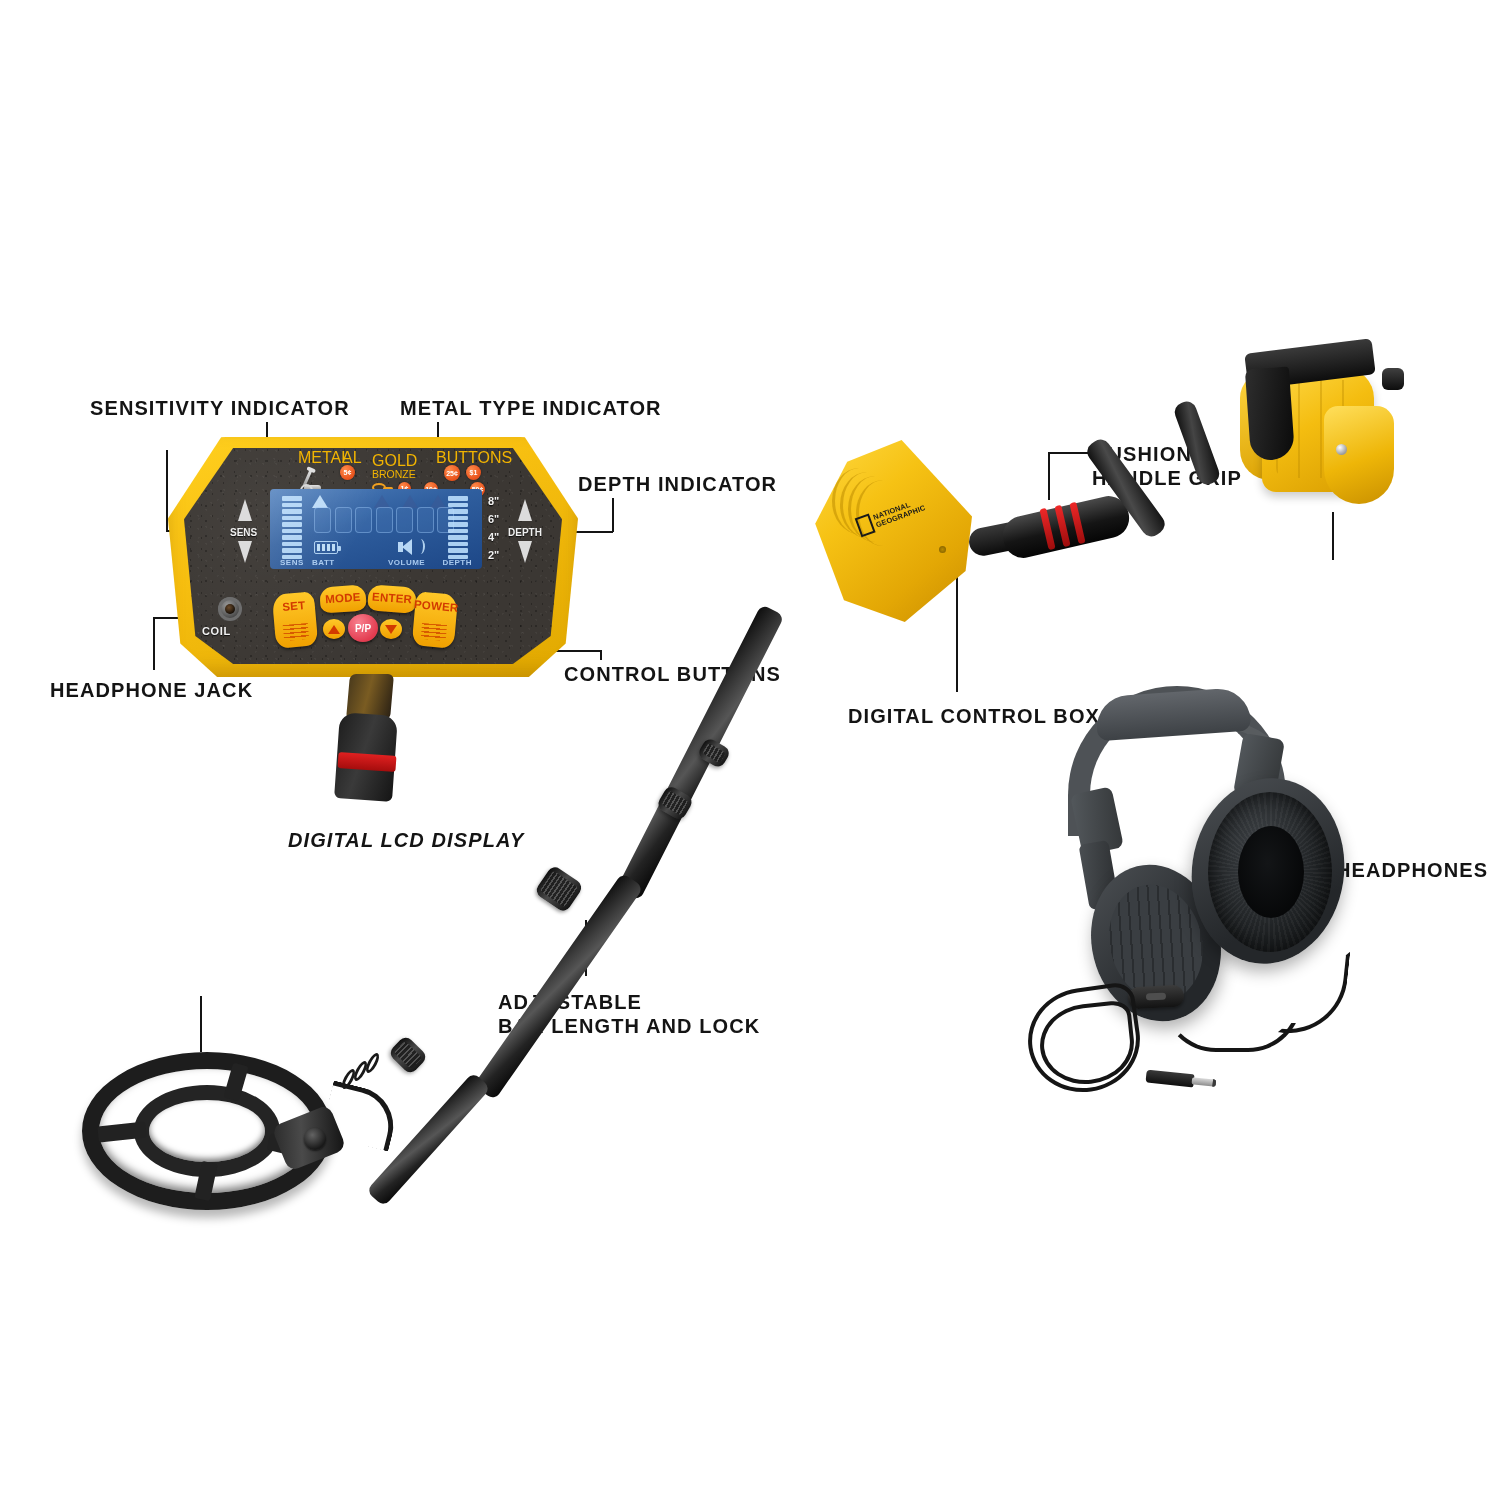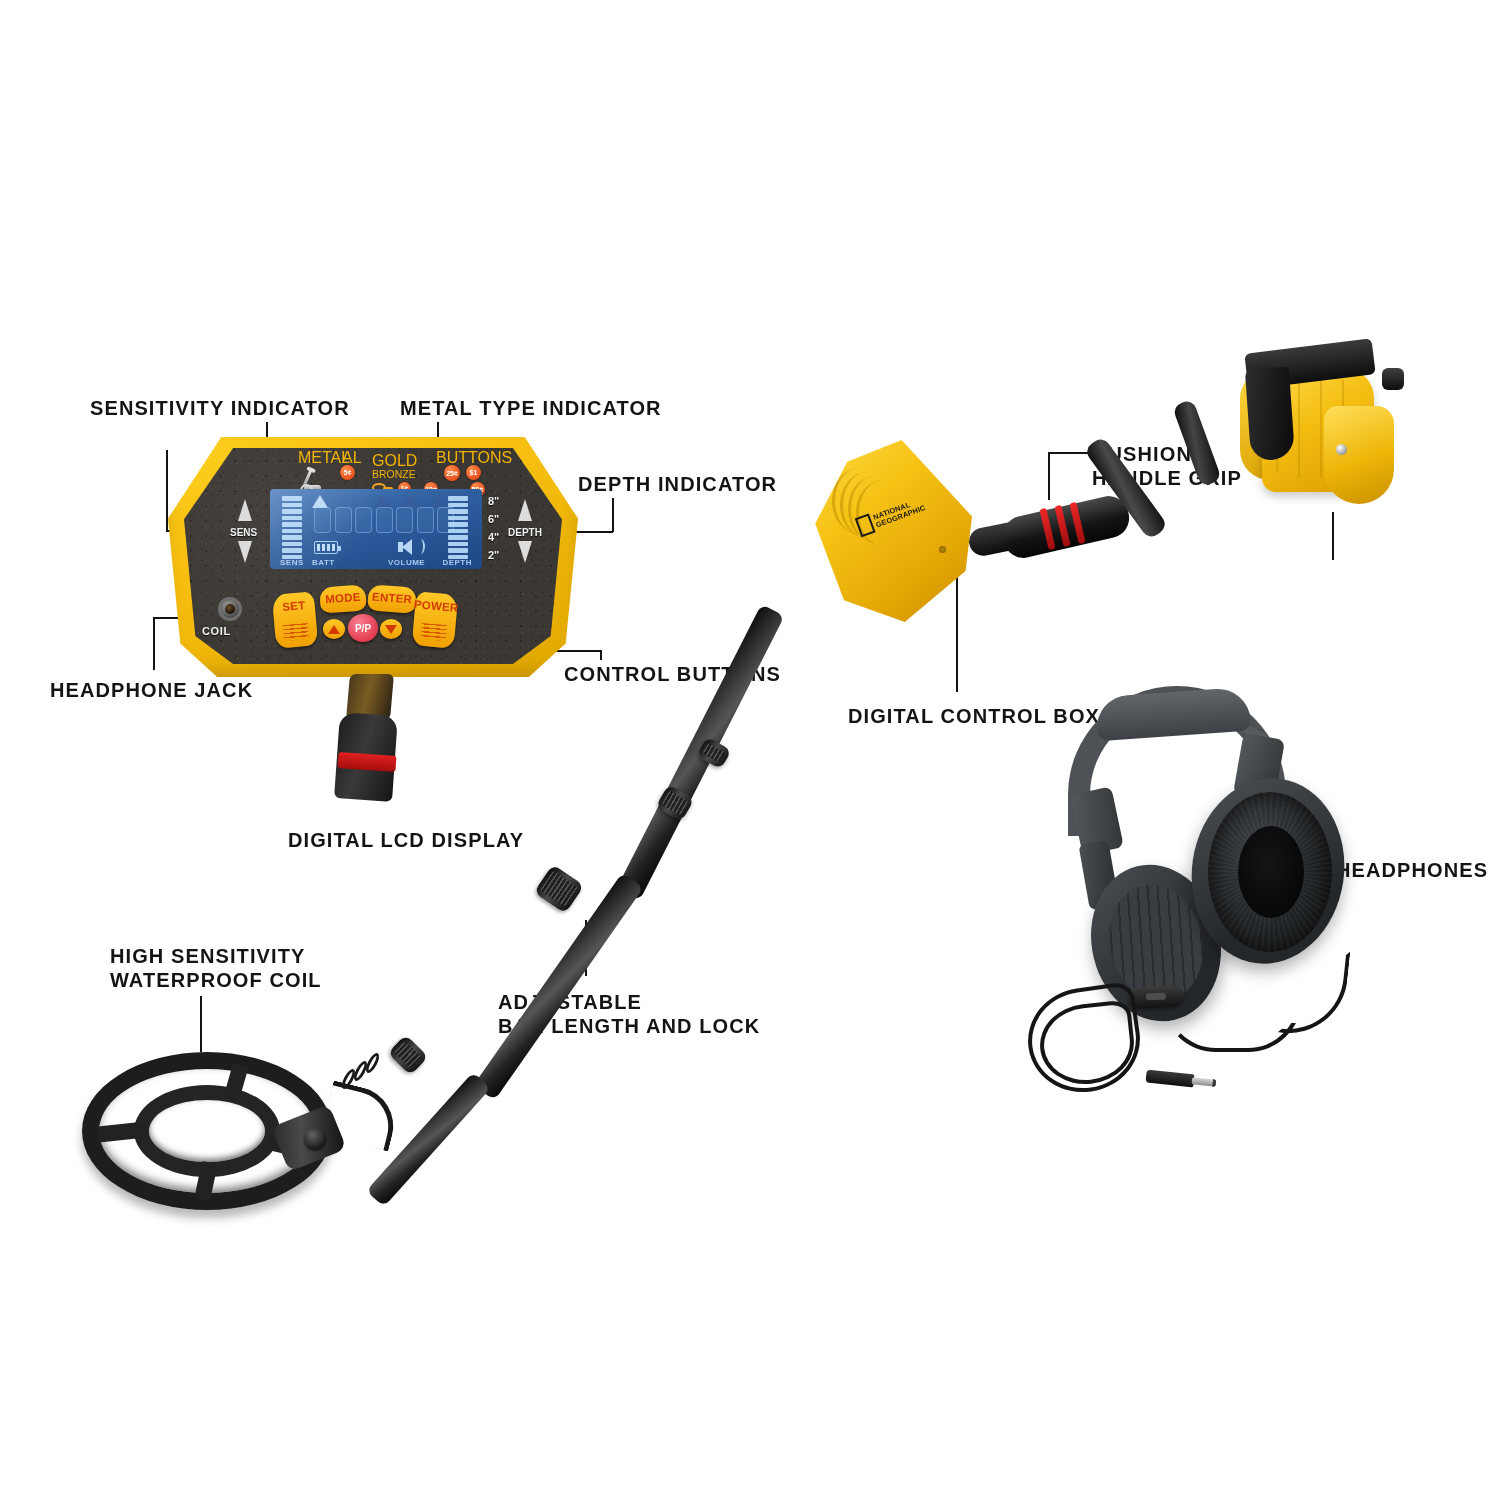--- a/index.html
+++ b/index.html
@@ -730,29 +730,27 @@
   <div class="leader v" style="left:1332px; top:512px; height:48px;"></div>
 
   <div class="callout" style="left:50px; top:678px;">HEADPHONE JACK</div>
   <div class="leader v" style="left:153px; top:618px; height:52px;"></div>
   <div class="leader h" style="left:153px; top:617px; width:67px;"></div>
 
   <div class="callout" style="left:564px; top:662px;">CONTROL BUTTONS</div>
   <div class="leader v" style="left:600px; top:650px; height:10px;"></div>
   <div class="leader h" style="left:432px; top:650px; width:169px;"></div>
 
-  <div class="callout" style="left:288px; top:828px;">DIGITAL LCD DISPLAY</div>
+  <div class="callout" style="left:288px; top:828px;font-style:italic;">DIGITAL LCD DISPLAY</div>
 
   <div class="callout" style="left:848px; top:704px;">DIGITAL CONTROL BOX</div>
   <div class="leader v" style="left:956px; top:566px; height:126px;"></div>
 
   <div class="callout" style="left:1336px; top:858px;">HEADPHONES</div>
 
-  <div class="callout" style="left:110px; top:944px;">HIGH SENSITIVITY
-WATERPROOF COIL</div>
   <div class="leader v" style="left:200px; top:996px; height:56px;"></div>
 
   <div class="callout" style="left:498px; top:990px;">ADJUSTABLE
 BAR LENGTH AND LOCK</div>
   <div class="leader v" style="left:585px; top:920px; height:56px;"></div>
 
   <div id="control-head">
     <div class="head-shell"></div>
     <div class="head-face"></div>
 

